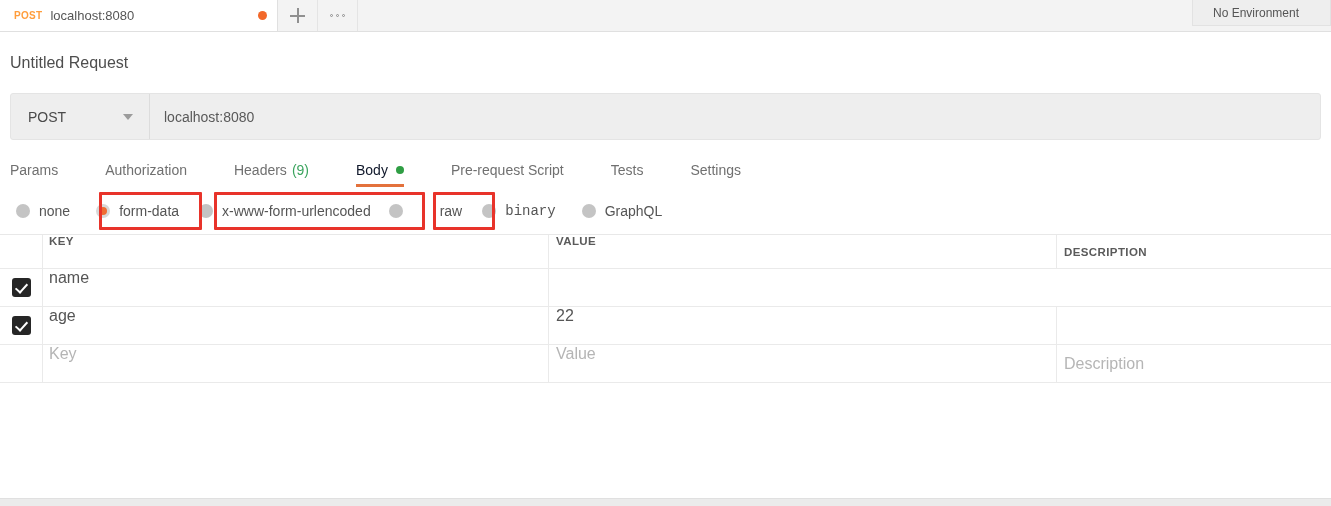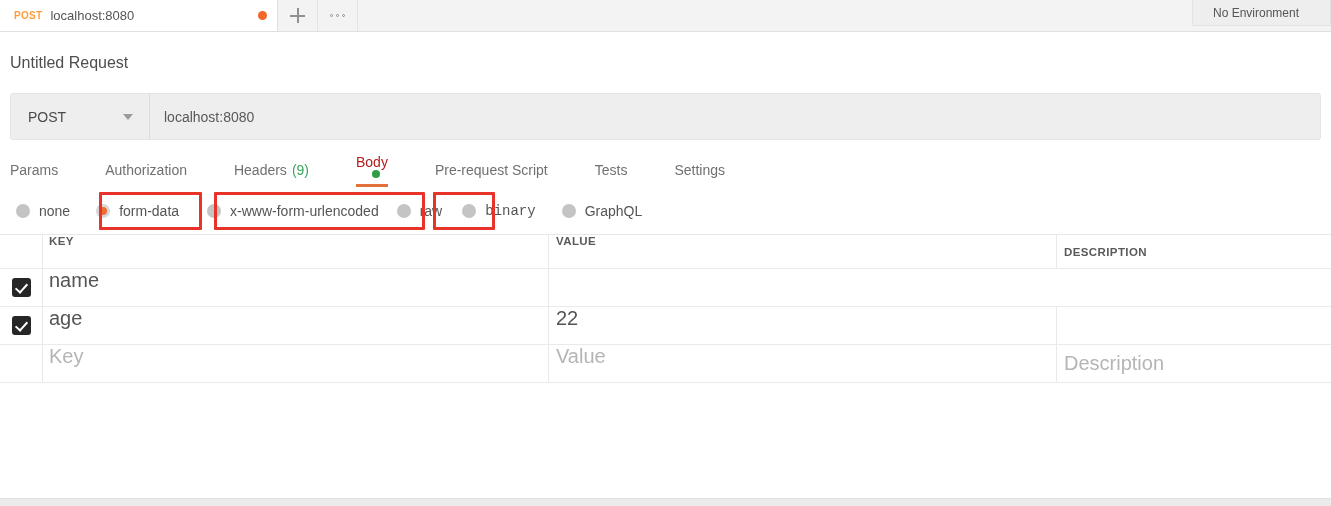--- a/index.html
+++ b/index.html
@@ -169,21 +169,21 @@
     position: relative;
     font-size: 14px;
     color: #707070;
     padding: 0 0 9px 0;
     margin-right: 47px;
     cursor: pointer;
     white-space: nowrap;
     display: flex;
     align-items: center;
   }
-  .navtab.active { color: #b91c1c; flex-direction: column; }
+  .navtab.active { color: #0f172a; }
   .navtab.active::after {
     content: "";
     position: absolute;
     left: 0; right: 0; bottom: 0;
     height: 3px;
     background: #e3713c;
   }
   .navtab .count { color: #3ba45e; margin-left: 5px; }
   .navtab .greendot {
     width: 8px; height: 8px;
@@ -226,22 +226,22 @@
     background: #ef6c33;
   }
   .radio-opt .lbl {
     font-size: 14px;
     color: #555555;
     margin-left: 9px;
   }
   
   .ro-none        { margin-left: 0px; }
   .ro-formdata    { margin-left: 26px; }
-  .ro-urlencoded  { margin-left: 28px; }
-  .ro-raw         { margin-left: 18px; }
+  .ro-urlencoded  { margin-left: 20px; }
+  .ro-raw         { margin-left: 18px; gap: 28px; }
   .ro-binary      { margin-left: 20px; font-family: Liberation Mono, monospace; }
   .ro-graphql     { margin-left: 26px; }
 
   .hl-box {
     position: absolute;
     border: 3px solid #e8332a;
     pointer-events: none;
     border-radius: 1px;
   }
 
@@ -287,21 +287,21 @@
     align-items: center;
     padding-left: 7px;
   }
   .colhead {
     font-size: 11.5px;
     font-weight: bold;
     color: #5a5a5a;
     letter-spacing: .4px;
   }
   .celltext {
-    font-size: 20px;
+    font-size: 16px;
     color: #555555;
   }
   .celltext.placeholder { color: #b5b5b5; }
 
   .checkbox {
     width: 19px; height: 19px;
     background: #262626;
     border-radius: 3px;
     position: relative;
     cursor: pointer;

